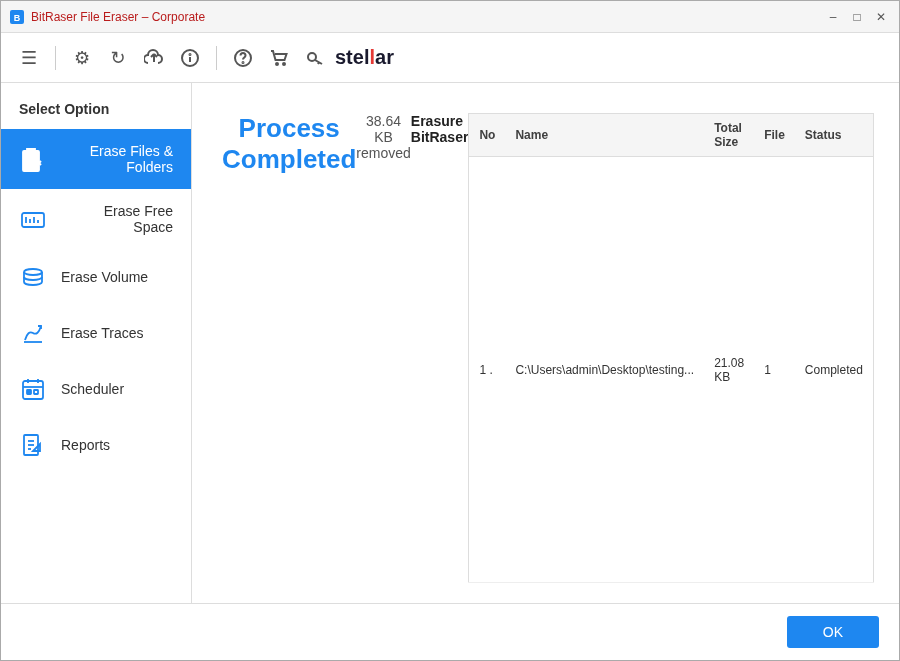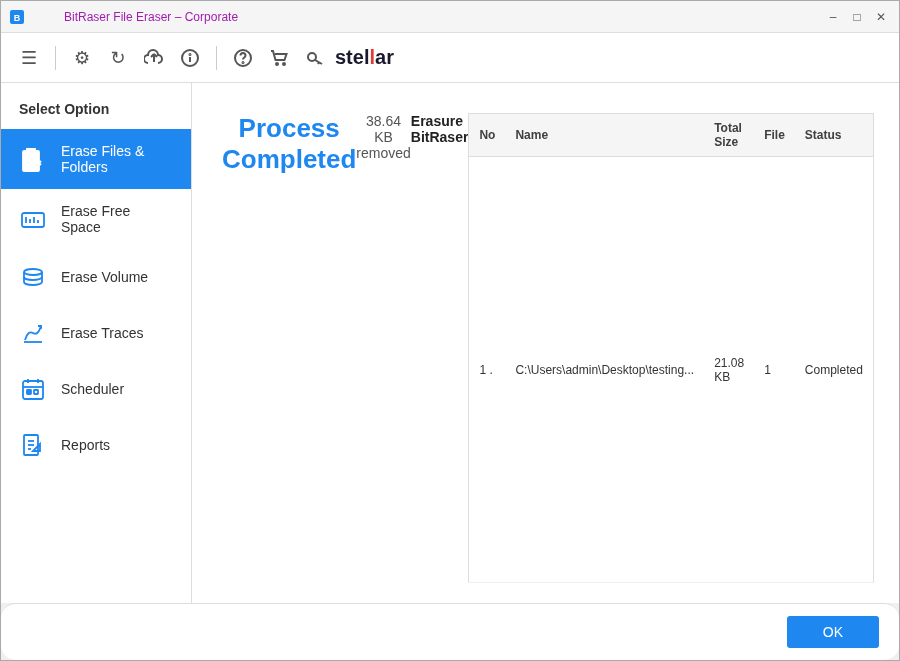--- a/index.html
+++ b/index.html
@@ -26,25 +26,24 @@
       border-bottom: 1px solid #ddd;
       flex-shrink: 0;
     }
     .title-bar-left {
       display: flex;
       align-items: center;
       gap: 6px;
     }
     .title-bar-title {
       font-size: 12px;
-      color: #a21caf;
+      color: #b91c1c;
       display: flex;
       align-items: center;
       gap: 6px;
-      margin-left: 33px;
     }
     .title-bar-icon {
       width: 16px;
       height: 16px;
       display: flex;
       align-items: center;
       justify-content: center;
     }
     .title-bar-controls {
       display: flex;
@@ -116,20 +115,21 @@
     }
     .sidebar-item {
       display: flex;
       align-items: center;
       gap: 14px;
       padding: 14px 18px;
       cursor: pointer;
       color: #333;
       font-size: 14px;
       font-weight: 500;
+      text-align: right;
     }
     .sidebar-item.active {
       background: #1e87f0;
       color: white;
     }
     .sidebar-item .item-icon {
       width: 28px;
       height: 28px;
       display: flex;
       align-items: center;
@@ -201,21 +201,20 @@
     }
 
     
     .footer {
       display: flex;
       justify-content: flex-end;
       padding: 12px 20px;
       background: #ffffff;
       border-top: 1px solid #ddd;
       flex-shrink: 0;
-      border-radius: 15px;
     }
     .ok-button {
       background: #1e87f0;
       color: white;
       border: none;
       padding: 8px 36px;
       font-size: 14px;
       font-weight: 500;
       border-radius: 3px;
       cursor: pointer;

